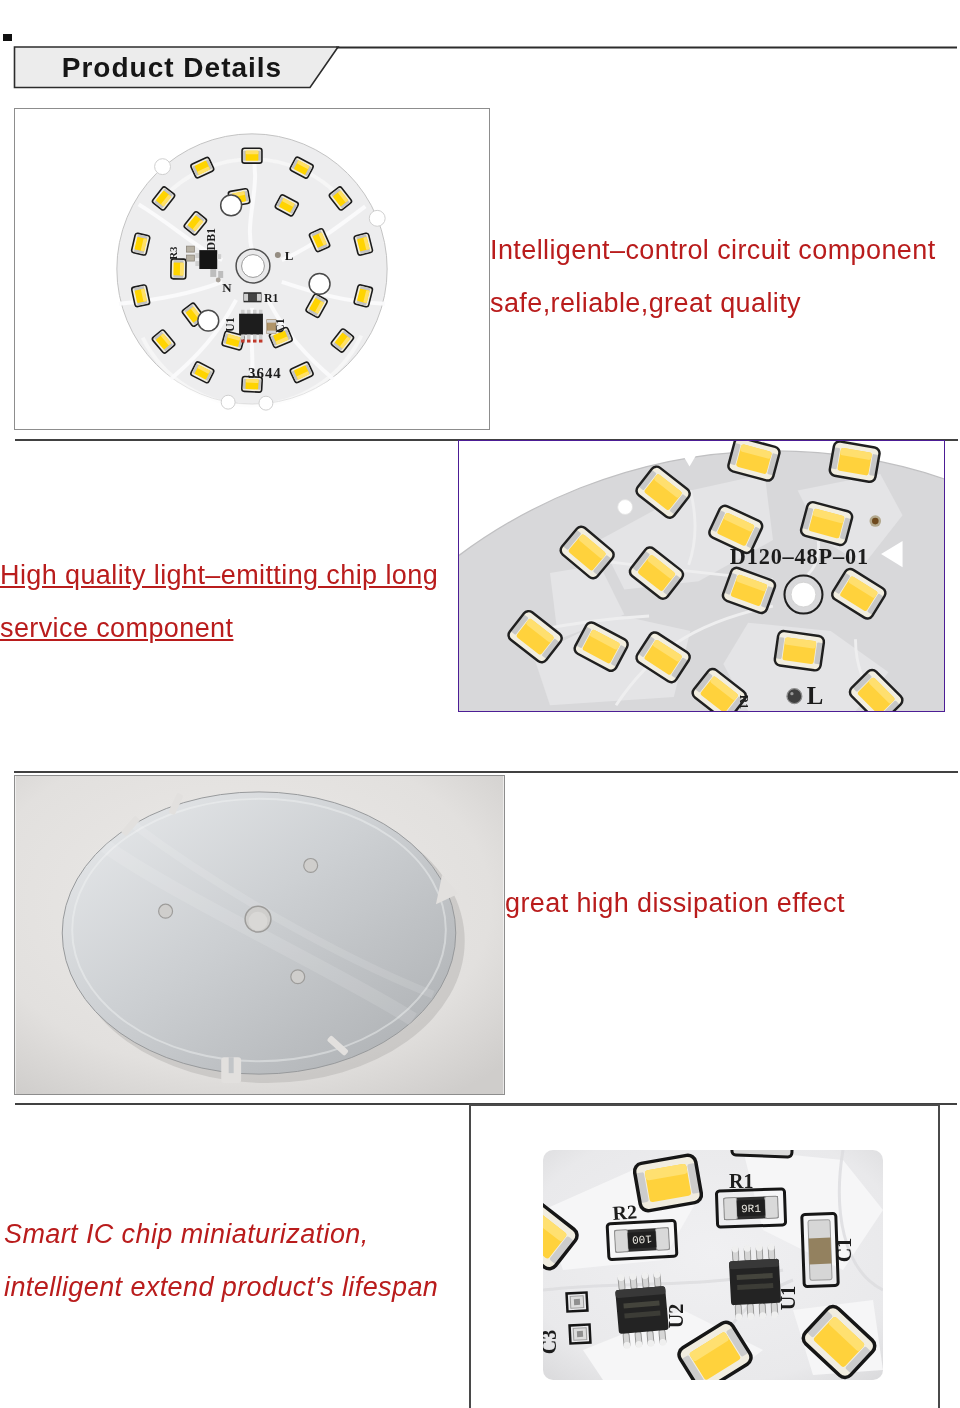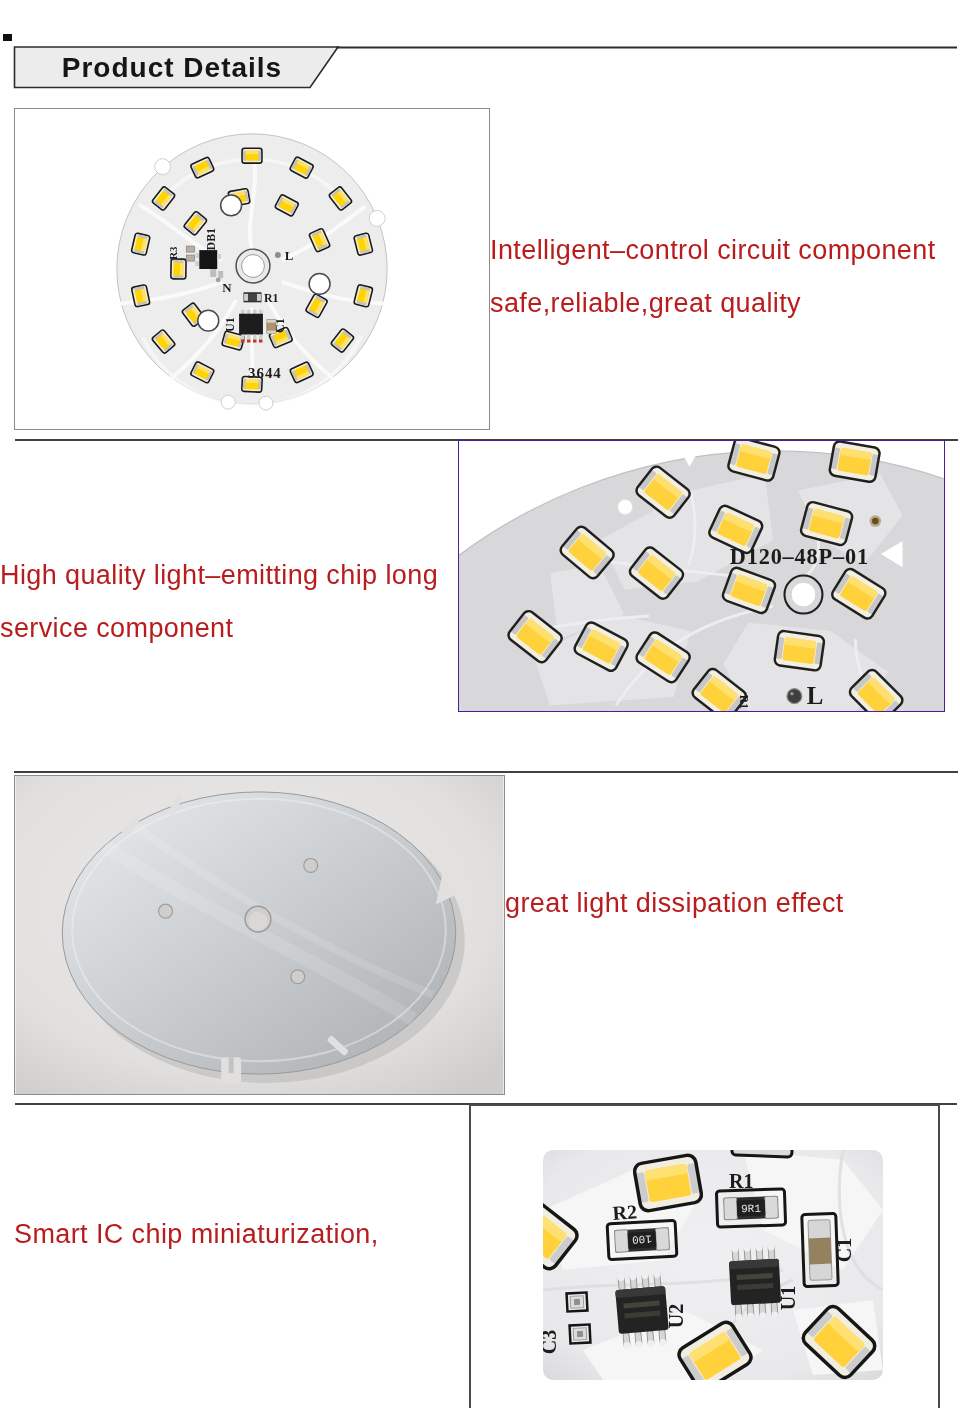--- a/index.html
+++ b/index.html
@@ -204,21 +204,21 @@
       </g>
     </svg>
   </div>
   <div class="desc" style="left:490px;top:192px;width:466px;">
     <div class="ln">Intelligent–control circuit component</div>
     <div class="ln">safe,reliable,great quality</div>
   </div>
 
   <div class="divider" style="left:15px;top:407px;width:943px;"></div>
 
-  <div class="desc" style="left:0;top:517px;width:470px;">
+  <div class="desc" style="left:0;top:517px;width:470px;text-decoration:underline;">
     <div class="ln">High quality light–emitting chip long</div>
     <div class="ln">service component</div>
   </div>
   <div class="imgbox" style="left:458px;top:408px;width:487px;height:272px;border:1px solid #4c1d95;overflow:hidden;">
     <svg viewBox="0 0 487 327">
       <rect width="487" height="327" fill="#ffffff"></rect>
       <circle cx="332" cy="652" r="640" fill="#d8d8da" stroke="#c0c0c2" stroke-width="1.5"></circle>
       <g fill="#e4e4e6">
         <polygon points="120,120 230,60 320,40 330,120 240,170 150,180"></polygon>
         <polygon points="360,60 460,40 487,90 440,150 390,120"></polygon>
@@ -315,27 +315,28 @@
           <circle cx="244" cy="144" r="13" fill="#cfcecc" stroke="#9d9c9a" stroke-width="1.5"></circle>
           <circle cx="244" cy="146" r="9.5" fill="#d9d8d6"></circle>
           <circle cx="297" cy="90" r="7" fill="#cfcecc" stroke="#9d9c9a" stroke-width="1.2"></circle>
           <circle cx="151" cy="136" r="7" fill="#cfcecc" stroke="#9d9c9a" stroke-width="1.2"></circle>
           <circle cx="284" cy="202" r="7" fill="#cfcecc" stroke="#9d9c9a" stroke-width="1.2"></circle>
         </g>
       </g>
     </svg>
   </div>
   <div class="desc" style="left:505px;top:845px;width:452px;">
-    <div class="ln">great light dissipation effect</div>
+    <div class="ln">great high dissipation effect</div>
   </div>
 
   <div class="divider" style="left:15px;top:1071px;width:942px;"></div>
 
-  <div class="desc" style="left:14px;top:1176px;width:430px;">
+  <div class="desc" style="left:4px;top:1176px;width:430px;font-style:italic;">
     <div class="ln">Smart IC chip miniaturization,</div>
+    <div class="ln">intelligent extend product's lifespan</div>
   </div>
   <div class="imgbox" style="left:469px;top:1072px;width:471px;height:318px;border:2px solid #4a4a4a;">
     <div class="abs" style="left:72px;top:44px;width:340px;height:230px;border-radius:10px;overflow:hidden;">
       <svg viewBox="0 0 340 230" style="display:block;width:100%;height:100%">
         <defs>
           <radialGradient id="bg4" cx="50%" cy="45%" r="75%">
             <stop offset="0%" stop-color="#f0f0f2"></stop>
             <stop offset="75%" stop-color="#e9e9eb"></stop>
             <stop offset="100%" stop-color="#d9d9db"></stop>
           </radialGradient>

